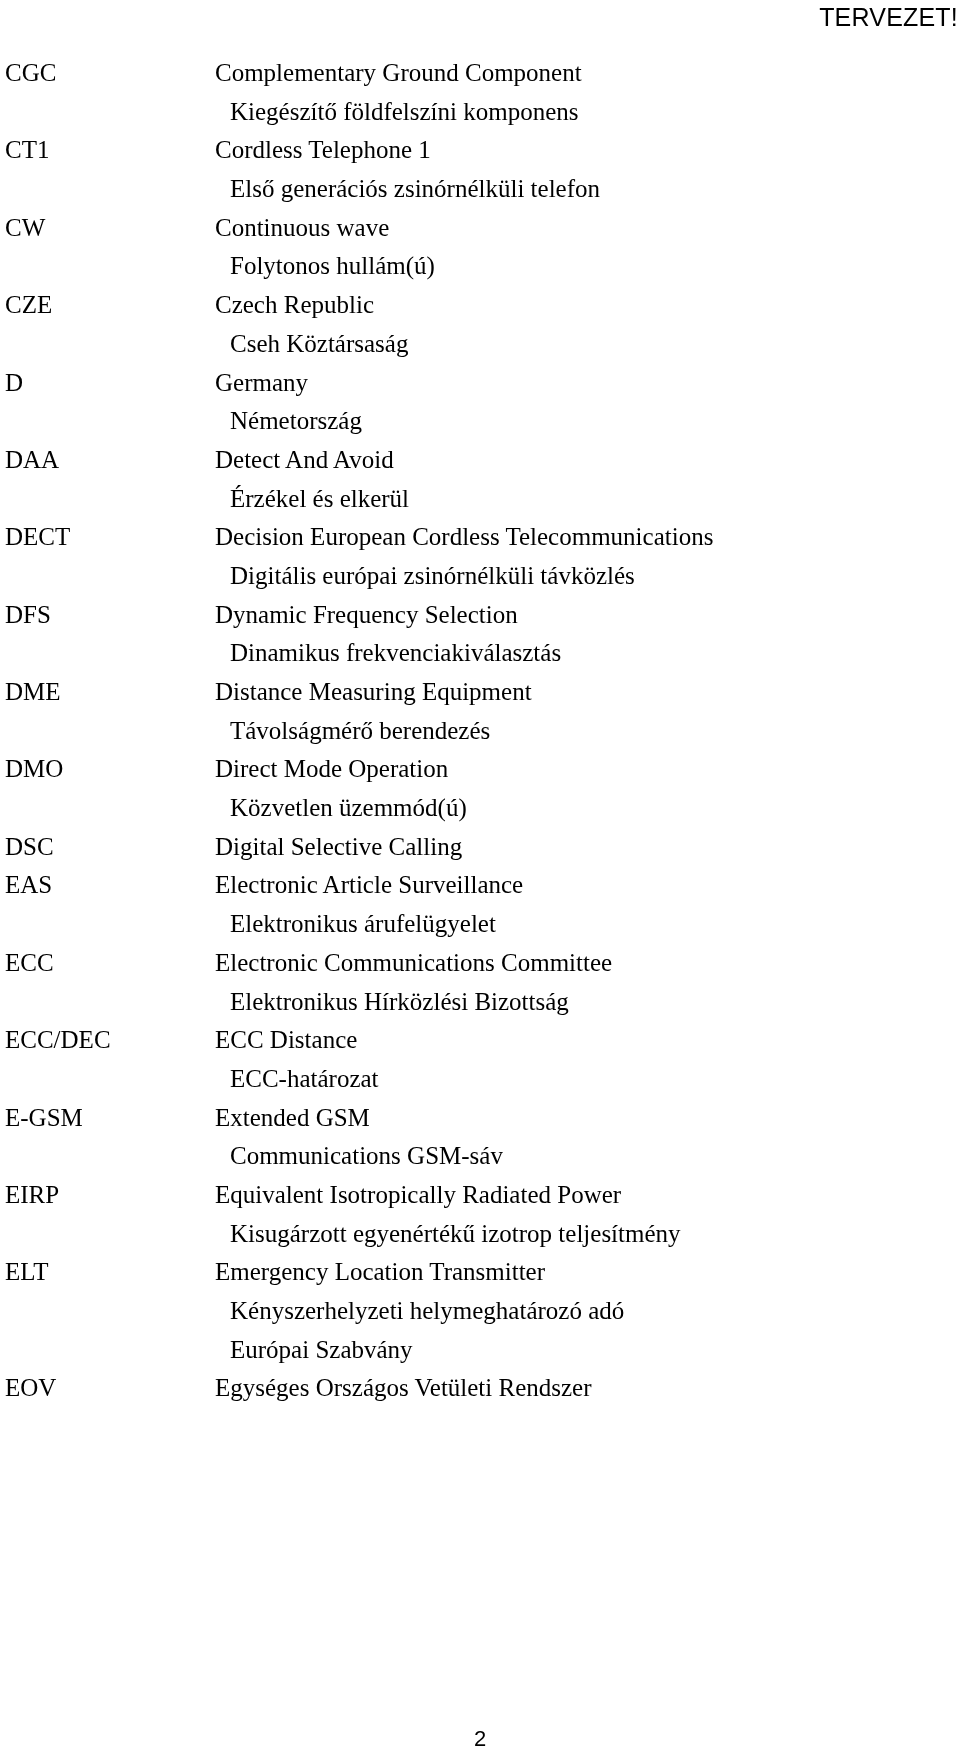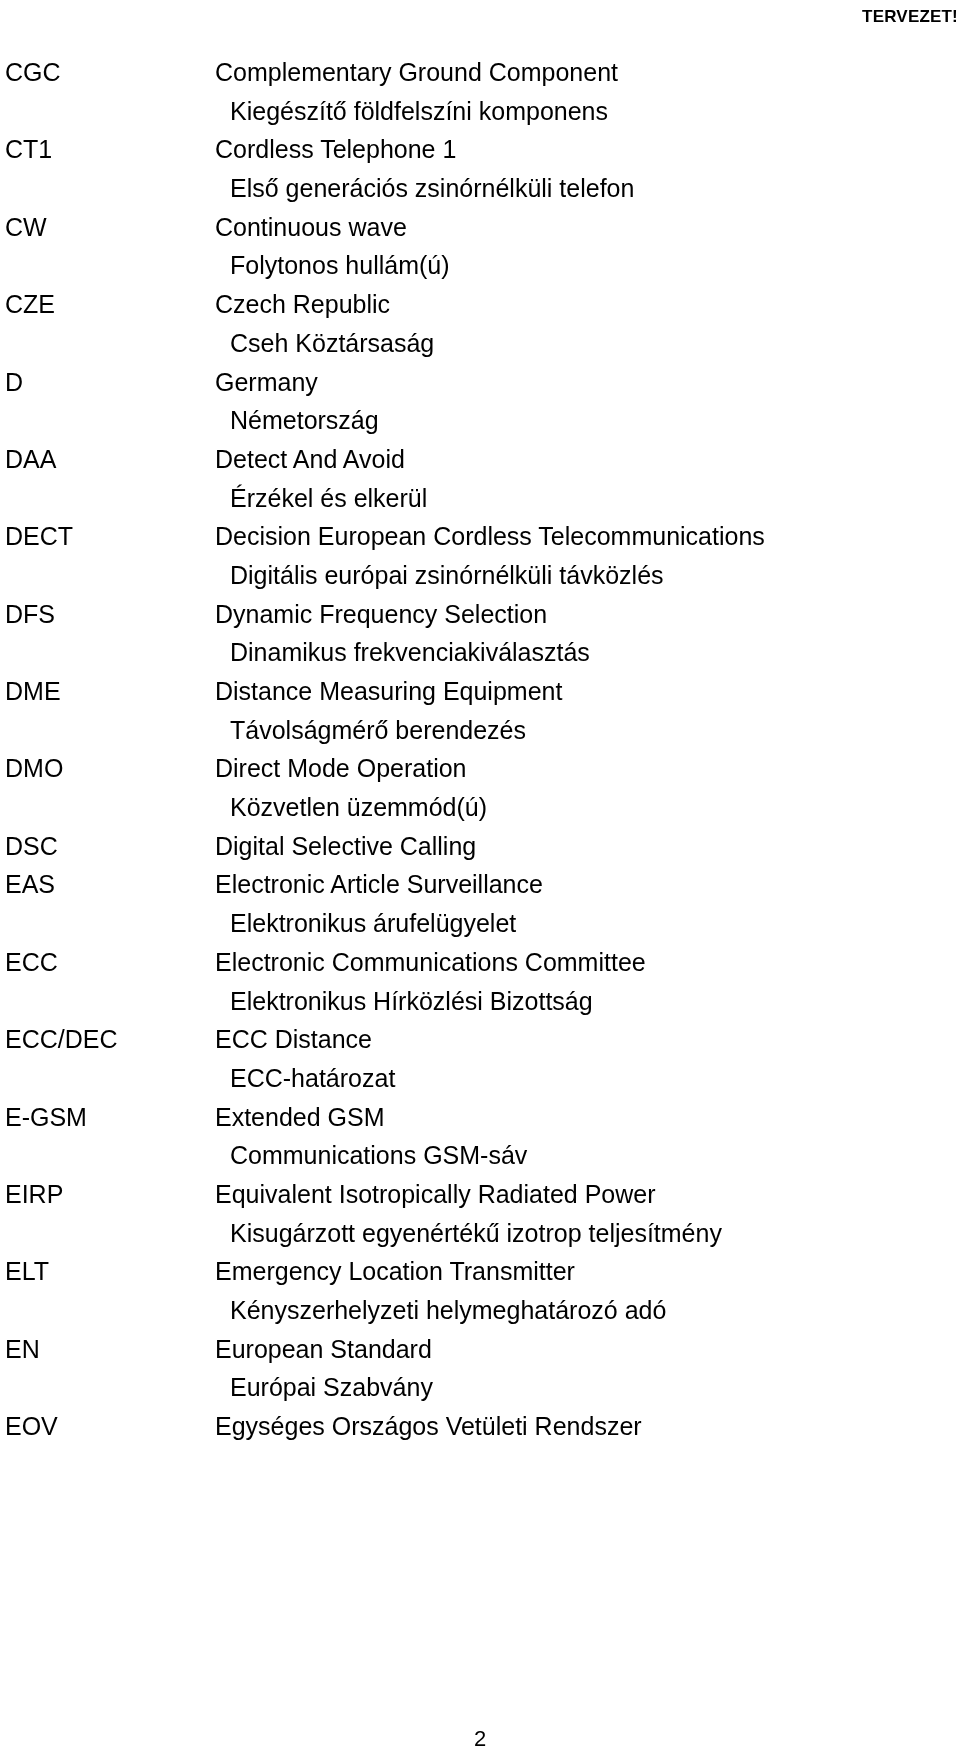--- a/index.html
+++ b/index.html
@@ -16,41 +16,41 @@
     overflow: hidden;
   }
   .page {
     position: absolute;
     inset: 0;
   }
   .draft-header {
     position: absolute;
     top: 2px;
     right: 2px;
-    font-size: 17px;
+    font-size: 25px;
     line-height: 30px;
     letter-spacing: 0.2px;
     white-space: nowrap;
-    font-weight: bold;
   }
   .glossary {
     position: absolute;
     left: 0;
     top: 57px;
     width: 960px;
   }
   .entry {
     position: relative;
     width: 100%;
   }
   .row {
     position: relative;
     height: 38.7px;
     display: flex;
     align-items: flex-start;
+    font-family: Liberation Serif, serif;
   }
   .abbr {
     position: absolute;
     left: 5px;
     top: 0;
     width: 205px;
     font-size: 25px;
     line-height: 31px;
     white-space: nowrap;
   }
@@ -228,24 +228,20 @@
         <div class="row">
           <div class="abbr">ELT</div>
           <div class="term">Emergency Location Transmitter</div>
         </div>
         <div class="row">
           <div class="term hu">Kényszerhelyzeti helymeghatározó adó</div>
         </div>
       </div>
       <div class="entry">
         <div class="row">
-          <div class="abbr">EN</div>
-          <div class="term">European Standard</div>
-        </div>
-        <div class="row">
           <div class="term hu">Európai Szabvány</div>
         </div>
       </div>
       <div class="entry">
         <div class="row">
           <div class="abbr">EOV</div>
           <div class="term">Egységes Országos Vetületi Rendszer</div>
         </div>
       </div>
     </div>

